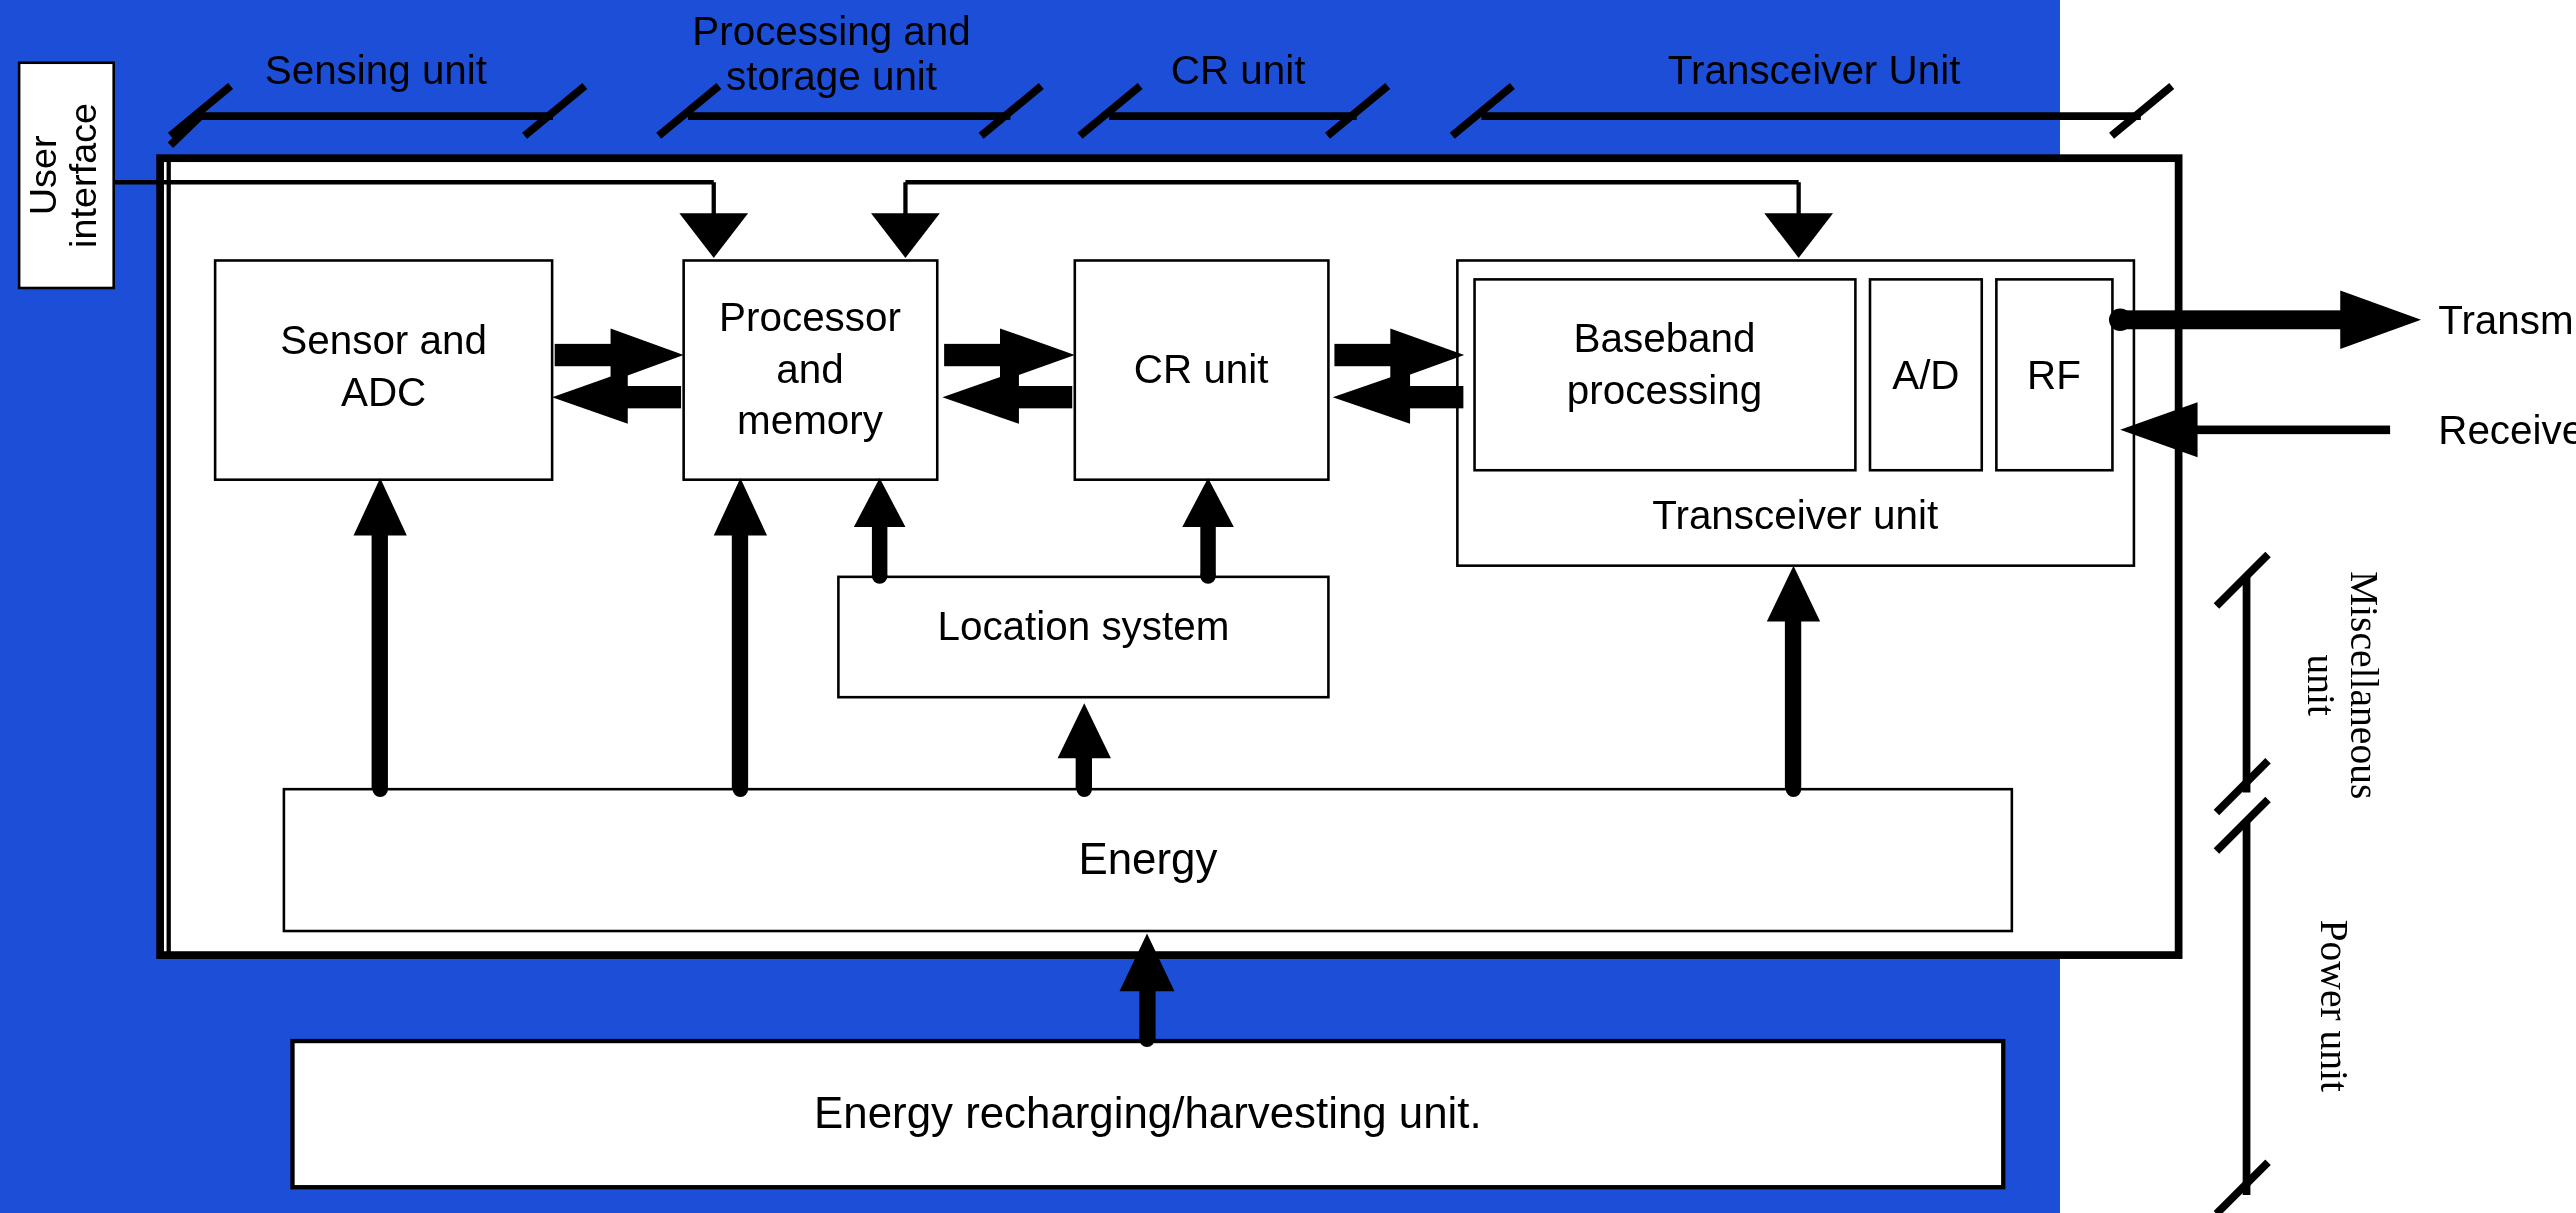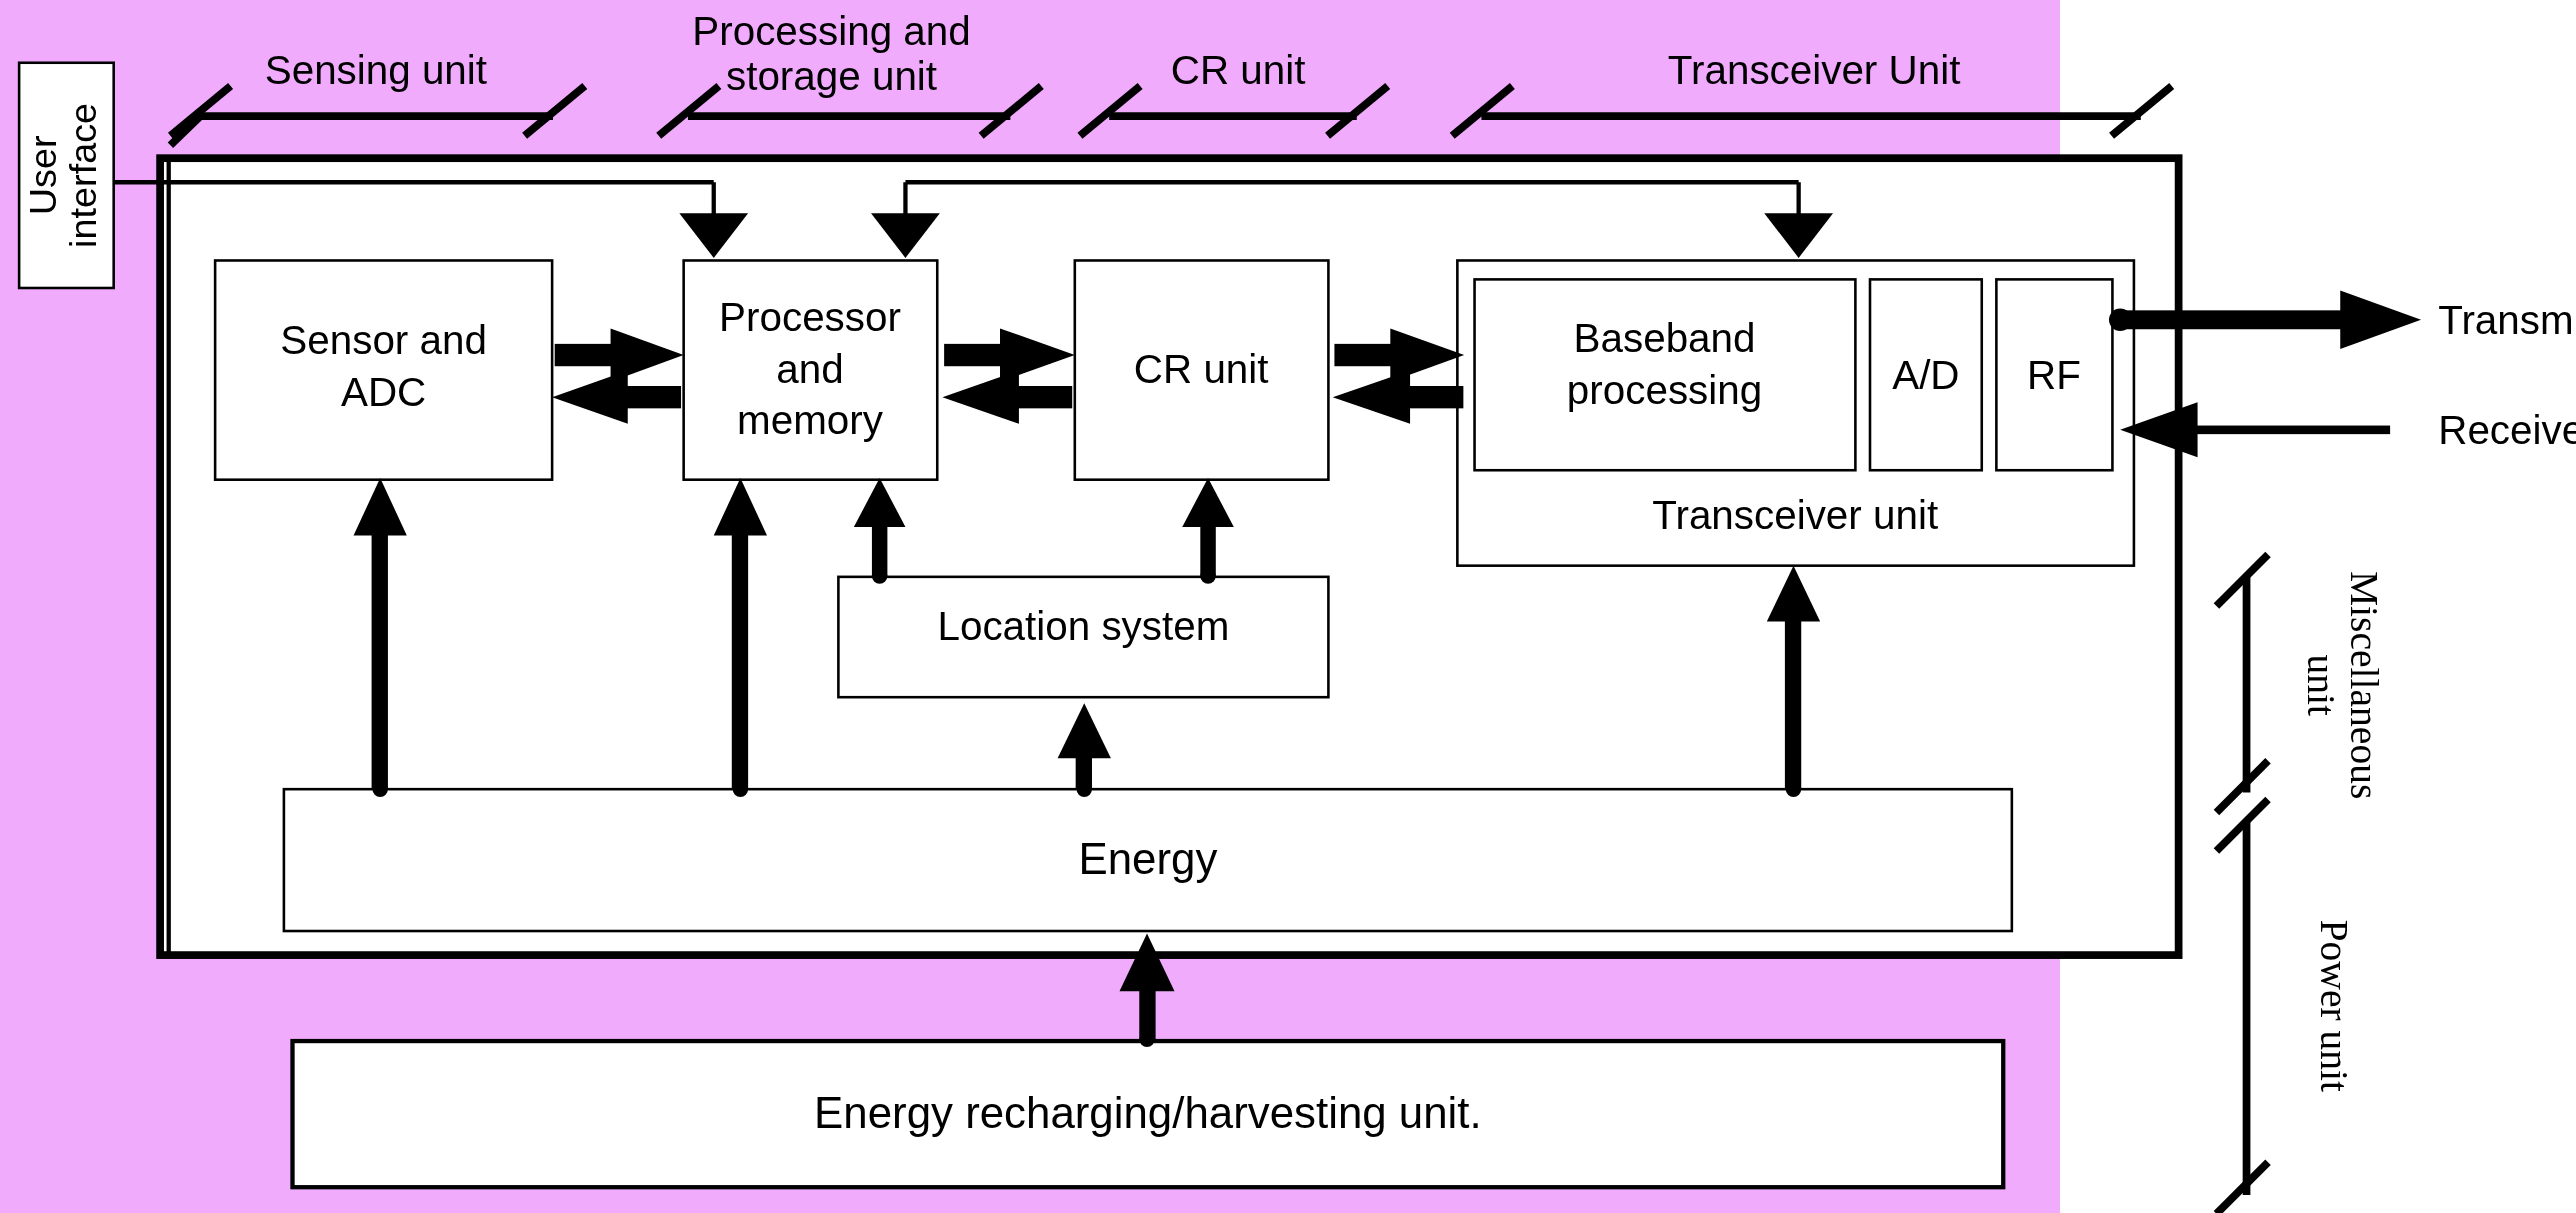--- a/index.html
+++ b/index.html
@@ -1,18 +1,18 @@
 <!DOCTYPE html>
 <html style="font-size:13.8px"><head>
 <meta charset="utf-8">
 <style>
   html,body{margin:0;padding:0;background:#ffffff;}
   body{width:2576px;height:1213px;overflow:hidden;
        font-family:"Liberation Sans", sans-serif;}
-  #stage{position:relative;width:2060px;height:1213px;background:#f0abfc;text-align:right;}
+  #stage{position:relative;width:2060px;height:1213px;background:#1d4ed8;text-align:right;}
   svg#diagram{position:absolute;left:0;top:0;width:2576px;height:1213px;display:block;}
   text{font-family:"Liberation Sans", sans-serif;fill:#000;}
   text.serif{font-family:"Liberation Serif", serif;}
   .boxline{fill:#ffffff;stroke:#000000;}
   .thin{stroke-width:3;}
   .thick{stroke-width:9;}
   .med{stroke-width:5;}
   .ln{stroke:#000;fill:none;stroke-linecap:butt;}
   .arrowfill{fill:#000;stroke:none;}
 </style>

